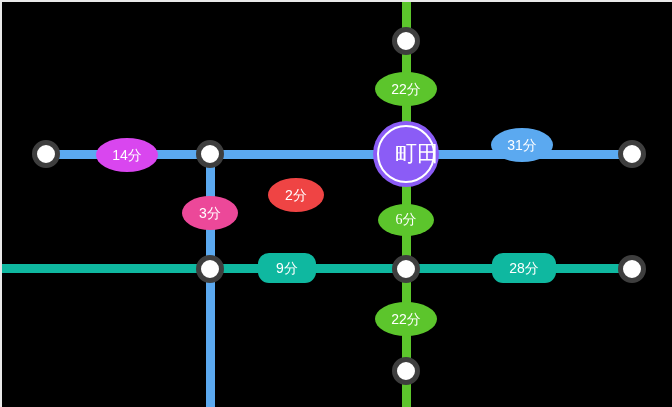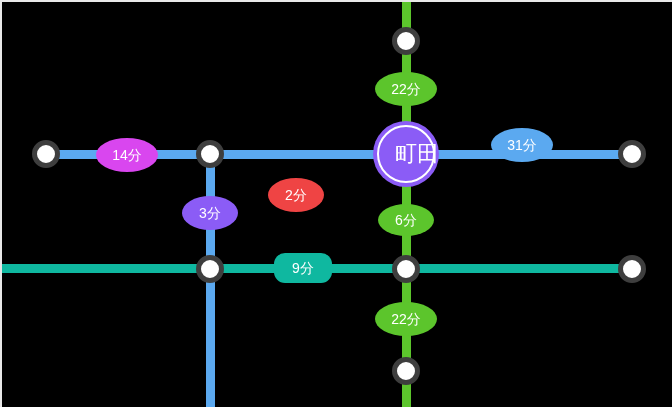--- a/index.html
+++ b/index.html
@@ -94,40 +94,43 @@
   </div>
 
   <div class="pill lozenge" style="left:266px;top:148px;width:56px;height:34px;background:#ef4444;margin-top:28px;">
     <span>2分</span>
   </div>
 
   <div class="pill lozenge" style="left:489px;top:126px;width:62px;height:34px;background:#5BA9F0;">
     <span>31分</span>
   </div>
 
-  <div class="pill lozenge" style="left:180px;top:194px;width:56px;height:34px;background:#8b5cf6;">
+  <div class="pill lozenge" style="left:180px;top:194px;width:56px;height:34px;background:#ec4899;">
     <span>3分</span>
   </div>
 
   <div class="pill lozenge" style="left:373px;top:70px;width:62px;height:34px;background:#5CC52C;">
     <span>22分</span>
   </div>
 
-  <div class="pill lozenge" style="left:376px;top:202px;width:56px;height:32px;background:#5CC52C;">
+  <div class="pill lozenge" style="left:376px;top:202px;width:56px;height:32px;background:#5CC52C;font-family:Liberation Serif, serif;">
     <span>6分</span>
   </div>
 
   <div class="pill lozenge" style="left:373px;top:300px;width:62px;height:34px;background:#5CC52C;">
     <span>22分</span>
   </div>
 
-  <div class="pill rounded" style="left:272px;top:251px;width:58px;height:30px;background:#0FB8A0;">
+  <div class="pill rounded" style="left:256px;top:251px;width:58px;height:30px;background:#0FB8A0;">
     <span>9分</span>
   </div>
 
+  <div class="pill rounded" style="left:490px;top:251px;width:64px;height:30px;background:#0FB8A0;">
+    <span>28分</span>
+  </div>
 
   <div class="station plain" style="left:44px;top:152px;"></div>
 
   <div class="station plain" style="left:208px;top:152px;"></div>
 
   <div class="station plain" style="left:630px;top:152px;"></div>
 
   <div class="station plain" style="left:404px;top:39px;"></div>
 
   <div class="station plain" style="left:404px;top:369px;"></div>

